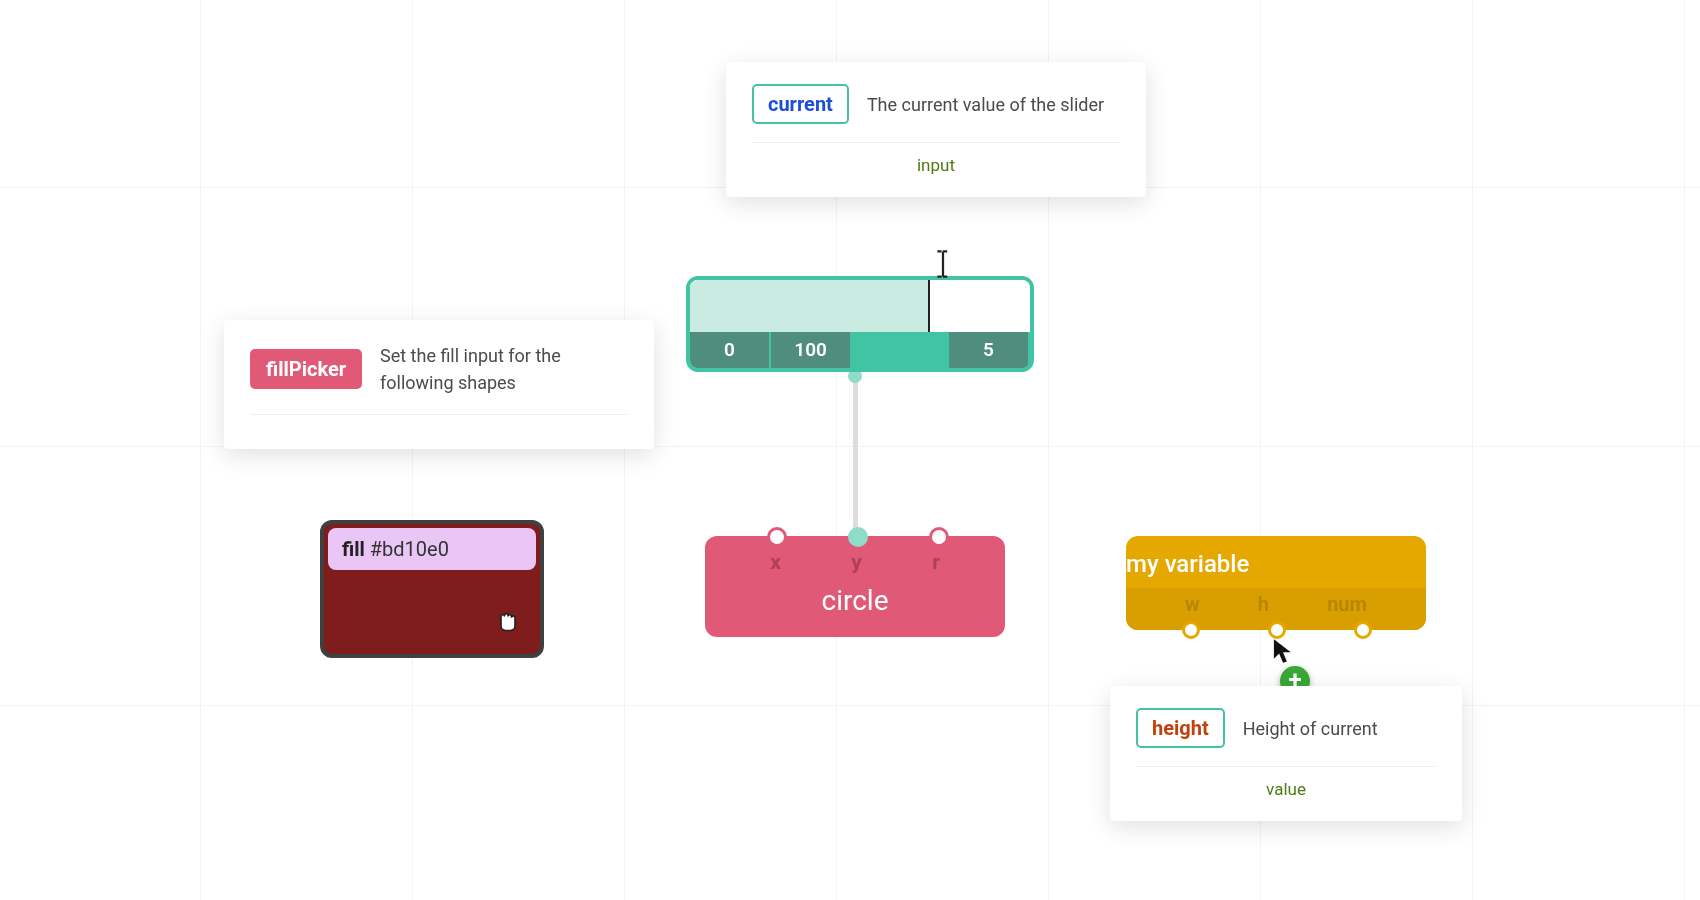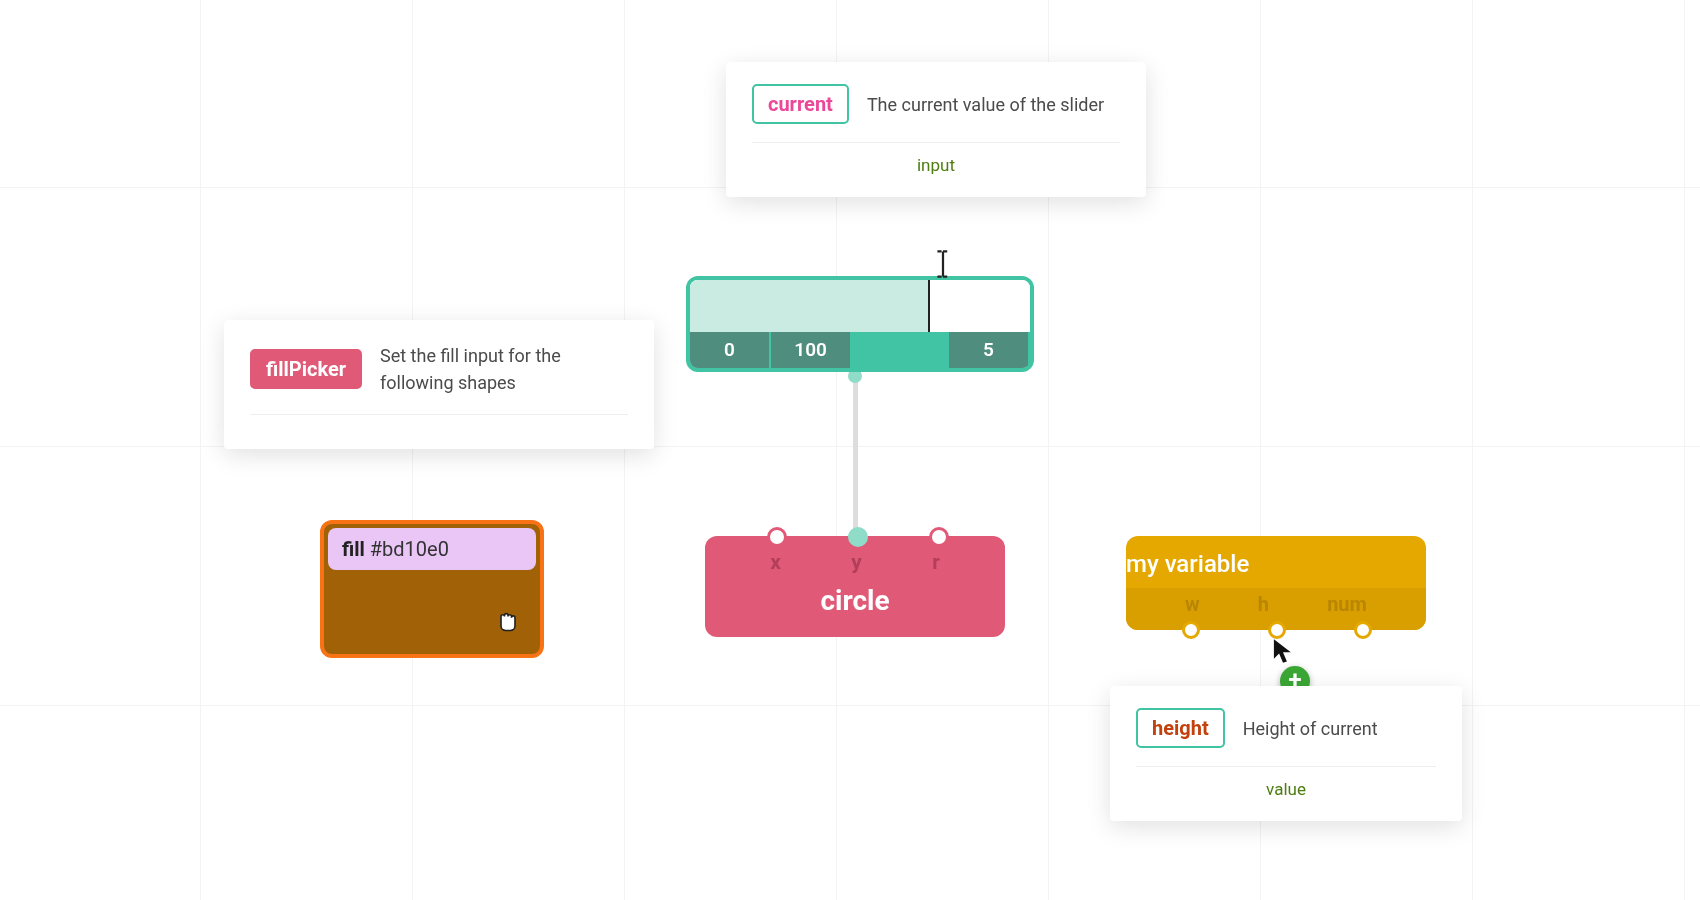--- a/index.html
+++ b/index.html
@@ -15,22 +15,22 @@
   .card{background:#fff;border-radius:4px;
     box-shadow:0 6px 24px rgba(0,0,0,.12);padding:22px 26px}
   .tag{display:inline-block;border:2px solid;border-radius:5px;
     padding:6px 14px;font-weight:700;font-size:20px}
   .card-row{display:flex;align-items:center;gap:18px}
   .desc{color:#4b4b4b;font-size:18px;line-height:1.5}
   .card hr{border:none;border-top:1px solid #eee;margin:18px 0 12px}
   .foot{text-align:center;color:#4d7c0f;font-size:17px}
 
   
-  .fill-block{width:216px;height:130px;background:#a16207;border-radius:12px;
-    border:4px solid #f97316}
+  .fill-block{width:216px;height:130px;background:#7f1d1d;border-radius:12px;
+    border:4px solid #404040}
   .fill-head{background:#e9c6f6;border-radius:8px;margin:4px;padding:9px 14px;
     font-size:20px;color:#333}
   .fill-head b{font-weight:700;color:#222}
   .grab{position:absolute;right:18px;bottom:16px}
 
   
   .slider-block{width:340px;border:4px solid #40c4a4;border-radius:12px;
     background:#fff;overflow:hidden}
   .slider-track{height:52px;background:#fff;position:relative}
   .slider-fill{position:absolute;left:0;top:0;bottom:0;width:70%;
@@ -41,21 +41,21 @@
   .slider-bar>div.gap{background:#40c4a4;flex:1.2}
   .slider-val{position:absolute;top:-32px;left:70%;transform:translateX(-50%);
     border:2px solid #222;border-radius:6px;padding:2px 10px;font-size:20px;
     font-weight:500;background:#fff}
 
   
   .circle-node{width:300px;background:#e05a78;border-radius:12px;color:#fff;
     text-align:center}
   .circle-ports{display:flex;justify-content:space-around;padding:14px 30px 4px;
     color:#b33e58;font-weight:700;font-size:21px}
-  .circle-title{font-size:28px;font-weight:700;padding:6px 0 20px}
+  .circle-title{font-size:28px;font-weight:400;padding:6px 0 20px}
   .port{position:absolute;width:14px;height:14px;border:3px solid #e05a78;
     background:#fff;border-radius:50%}
 
   
   .var-node{width:300px;background:#e5a800;border-radius:12px;color:#fff;
     text-align:left}
   .var-title{font-size:24px;font-weight:500;padding:14px 0 10px}
   .var-ports{display:flex;justify-content:space-around;padding:4px 30px 14px;
     color:#b88600;font-weight:700;font-size:20px;background:#d99f00;
     border-radius:0 0 12px 12px}
@@ -76,21 +76,21 @@
 <body>
 
 <div class="grid"></div>
 
 <div class="link" style="left:853px;top:376px;height:160px"></div>
 <div class="link-dot" style="left:855px;top:376px"></div>
 <div class="link-dot" style="left:855px;top:537px"></div>
 
 <div class="card" style="left:726px;top:62px;width:368px">
   <div class="card-row">
-    <span class="tag" style="color:#ec4899;border-color:#40c4a4">current</span>
+    <span class="tag" style="color:#1d4ed8;border-color:#40c4a4">current</span>
     <span class="desc">The current value of the slider</span>
   </div>
   <hr>
   <div class="foot">input</div>
 </div>
 
 <div class="card" style="left:224px;top:320px;width:378px">
   <div class="card-row">
     <span class="tag" style="color:#fff;background:#e05a78;border-color:#e05a78">fillPicker</span>
     <span class="desc">Set the fill input for the following shapes</span>

